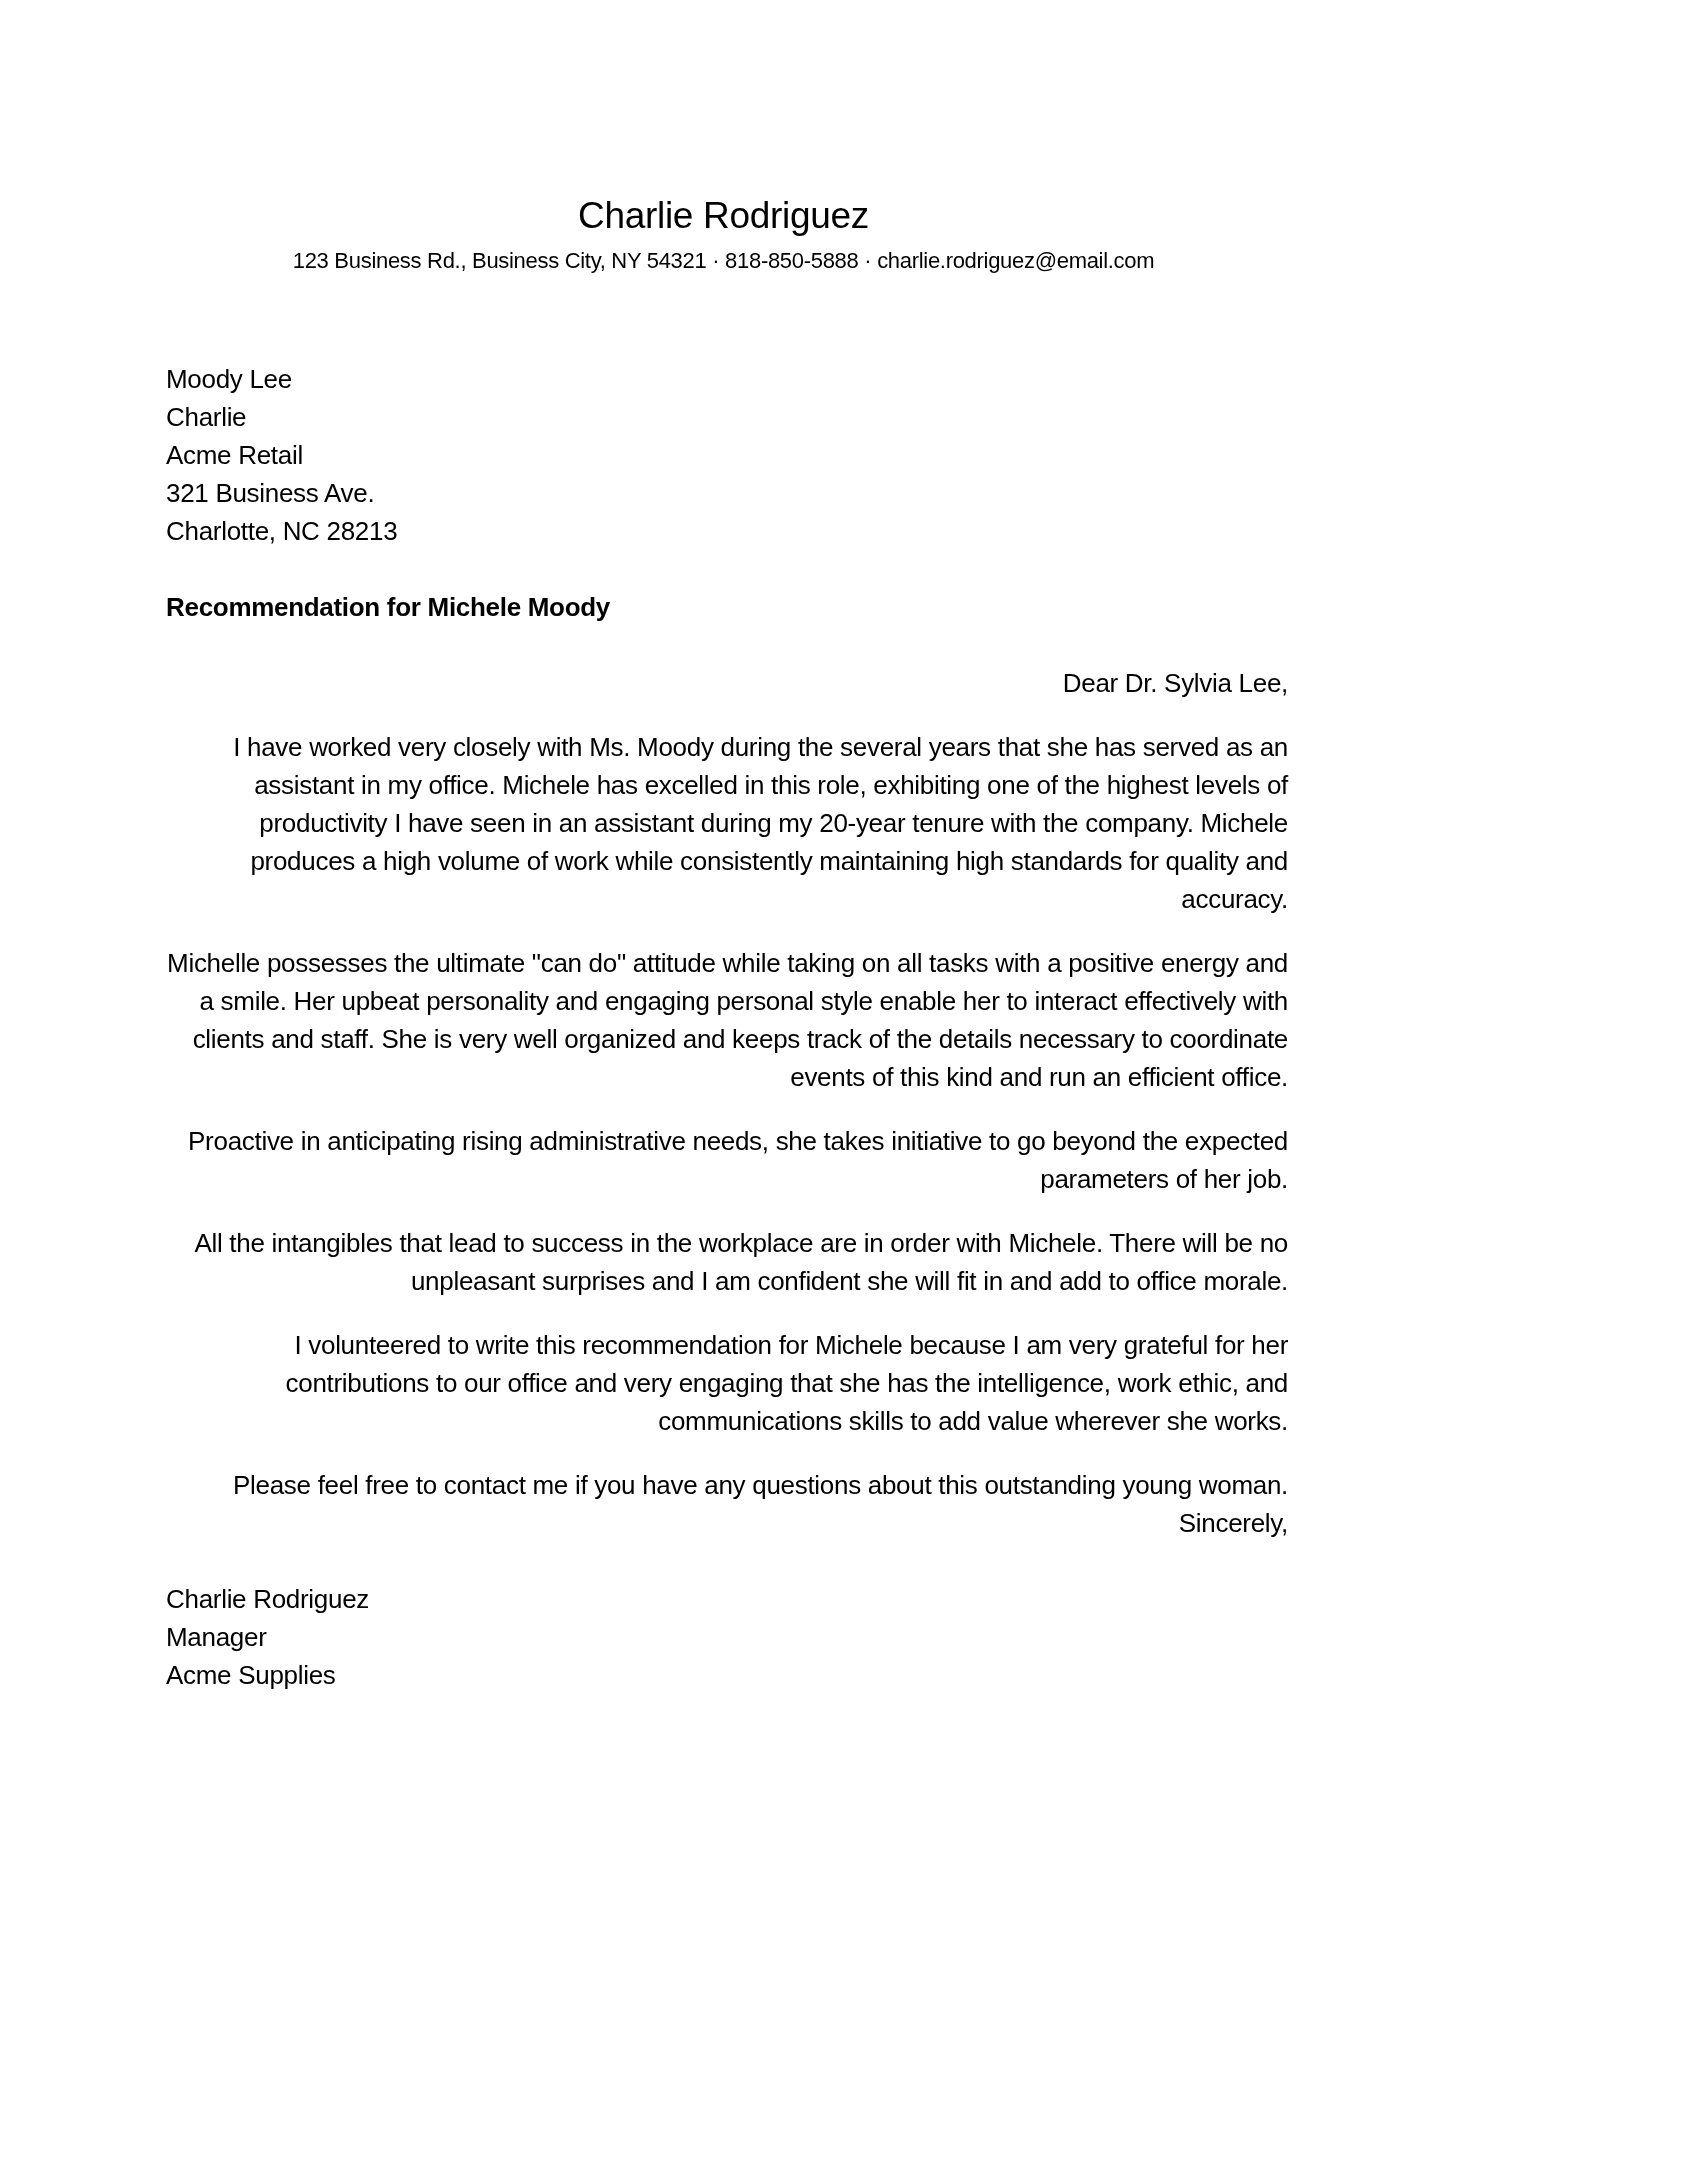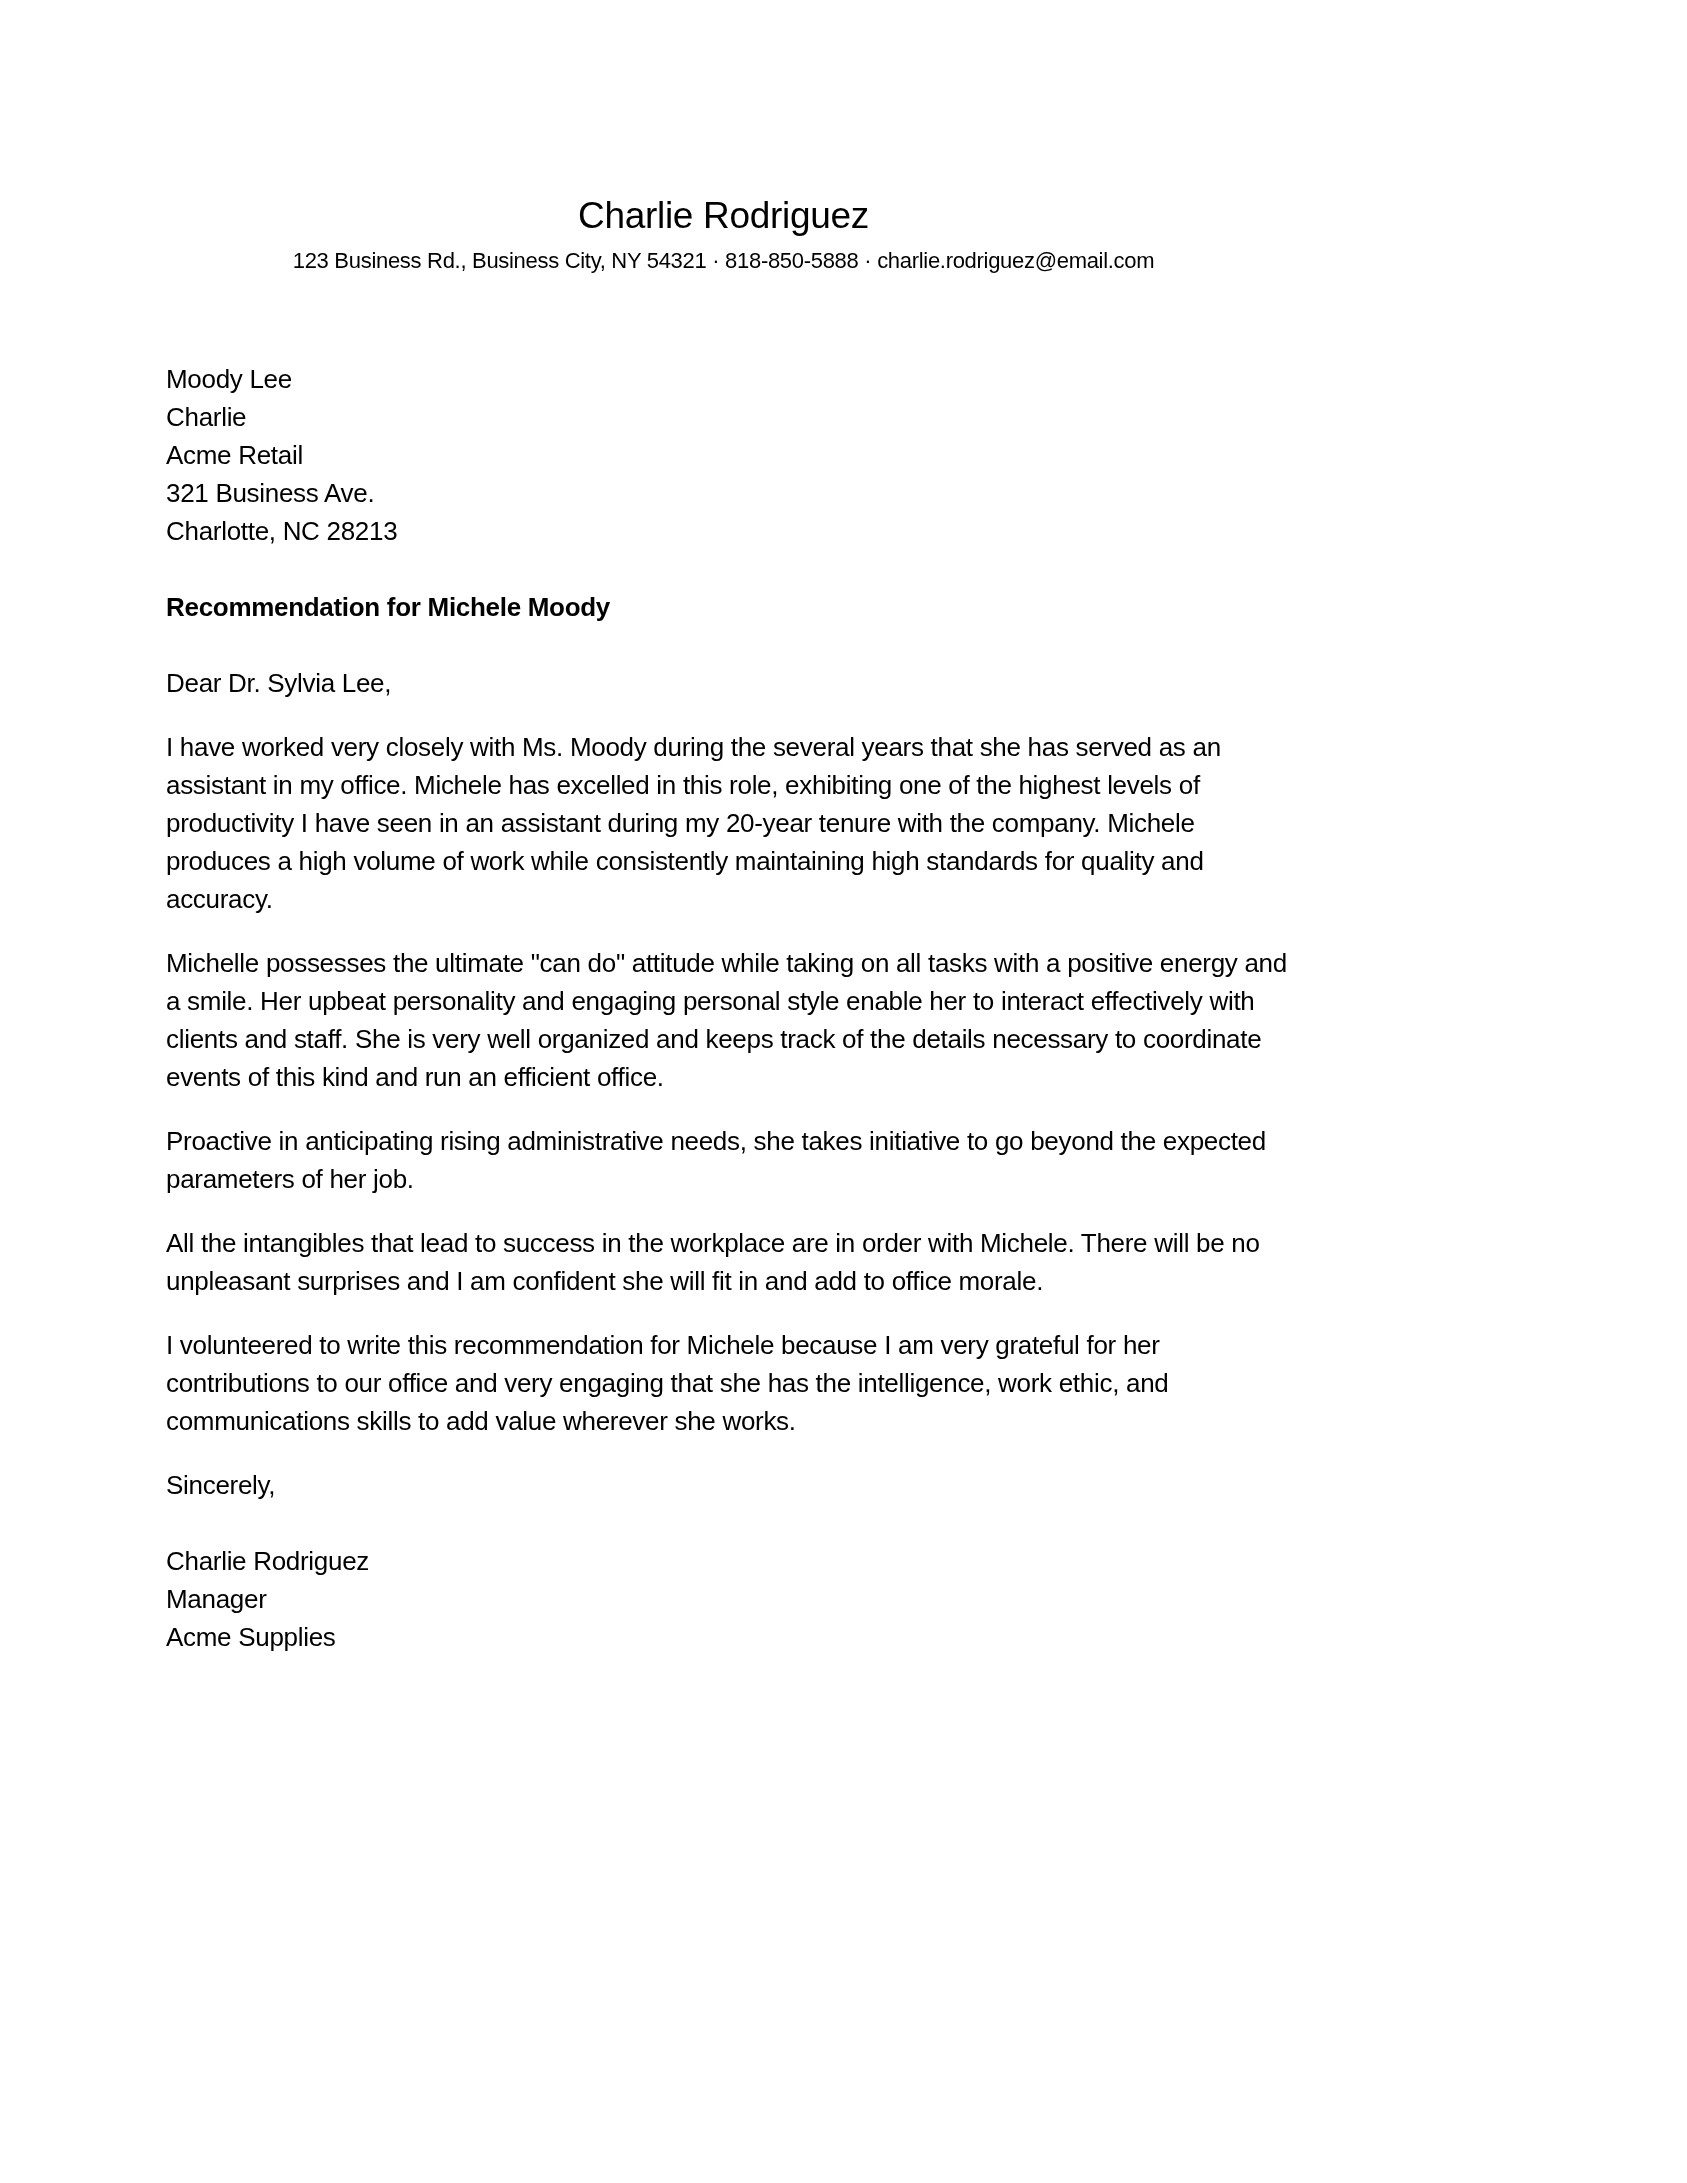--- a/index.html
+++ b/index.html
@@ -35,20 +35,21 @@
   .letter {
     margin: 84px 159px 0 166px;
     font-size: 26px;
     line-height: 38px;
   }
   .block {
     margin-bottom: 38px;
   }
   .para {
     margin-bottom: 23.6px;
+    text-align: right;
   }
   .addr-line, .sig-line, .closing-line {
     display: block;
   }
   .subject {
     font-weight: 700;
   }
   .signature {
     margin-top: 38px;
   }
@@ -78,20 +79,21 @@
 
     <p class="para">Dear Dr. Sylvia Lee,</p>
 
     <p class="para">I have worked very closely with Ms. Moody during the several years that she has served as an assistant in my office. Michele has excelled in this role, exhibiting one of the highest levels of productivity I have seen in an assistant during my 20-year tenure with the company. Michele produces a high volume of work while consistently maintaining high standards for quality and accuracy.</p>
     <p class="para">Michelle possesses the ultimate "can do" attitude while taking on all tasks with a positive energy and a smile. Her upbeat personality and engaging personal style enable her to interact effectively with clients and staff. She is very well organized and keeps track of the details necessary to coordinate events of this kind and run an efficient office.</p>
     <p class="para">Proactive in anticipating rising administrative needs, she takes initiative to go beyond the expected parameters of her job.</p>
     <p class="para">All the intangibles that lead to success in the workplace are in order with Michele. There will be no unpleasant surprises and I am confident she will fit in and add to office morale.</p>
     <p class="para">I volunteered to write this recommendation for Michele because I am very grateful for her contributions to our office and very engaging that she has the intelligence, work ethic, and communications skills to add value wherever she works.</p>
 
     <p class="para">
+      <span class="closing-line">Please feel free to contact me if you have any questions about this outstanding young woman.</span>
       <span class="closing-line">Sincerely,</span>
     </p>
 
     <div class="signature">
       <span class="sig-line">Charlie Rodriguez</span>
       <span class="sig-line">Manager</span>
       <span class="sig-line">Acme Supplies</span>
     </div>
 
   </div>

